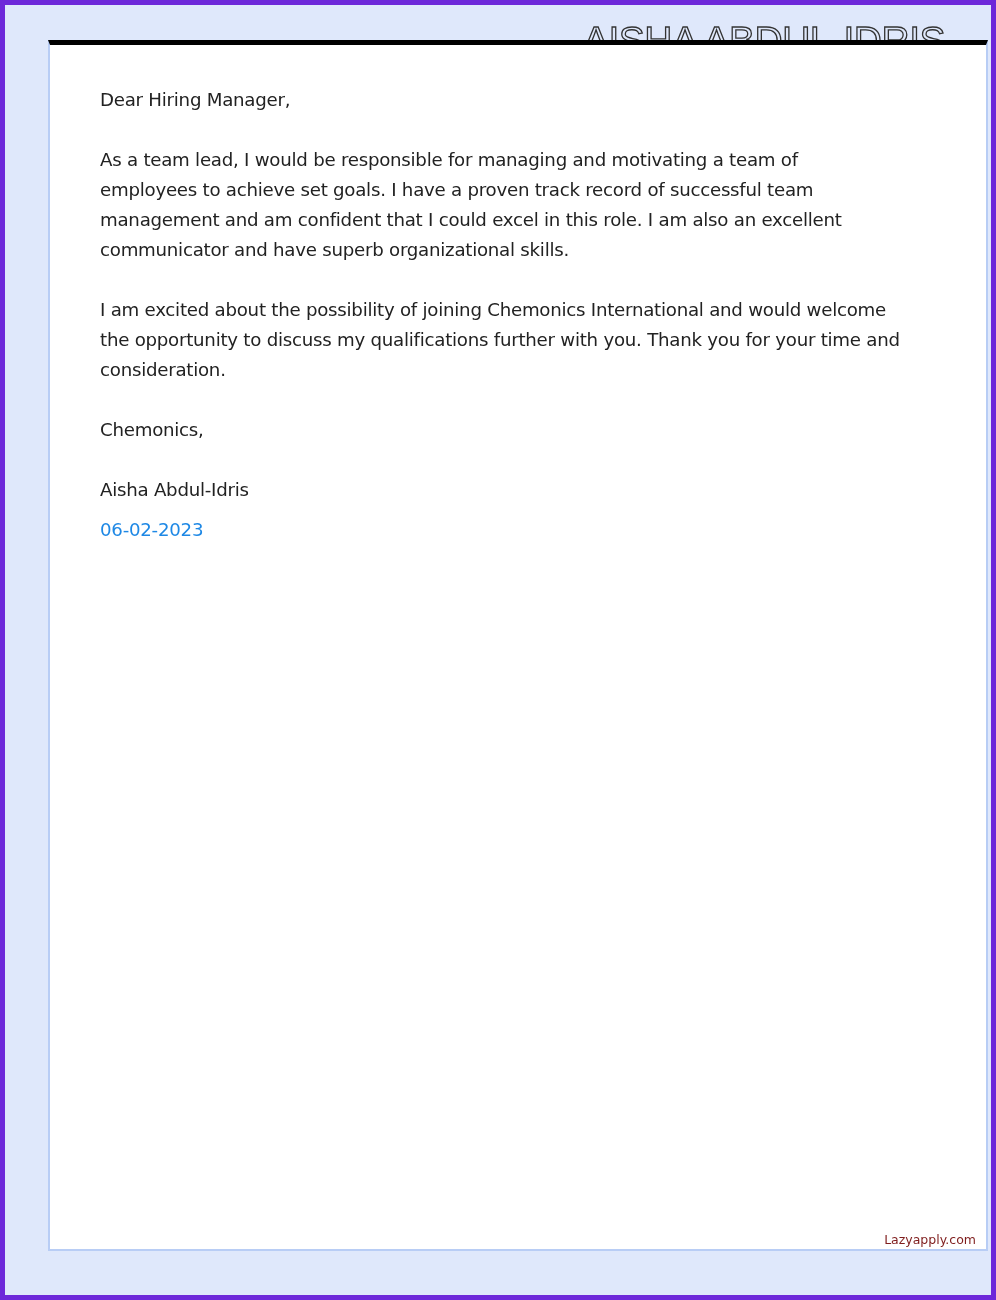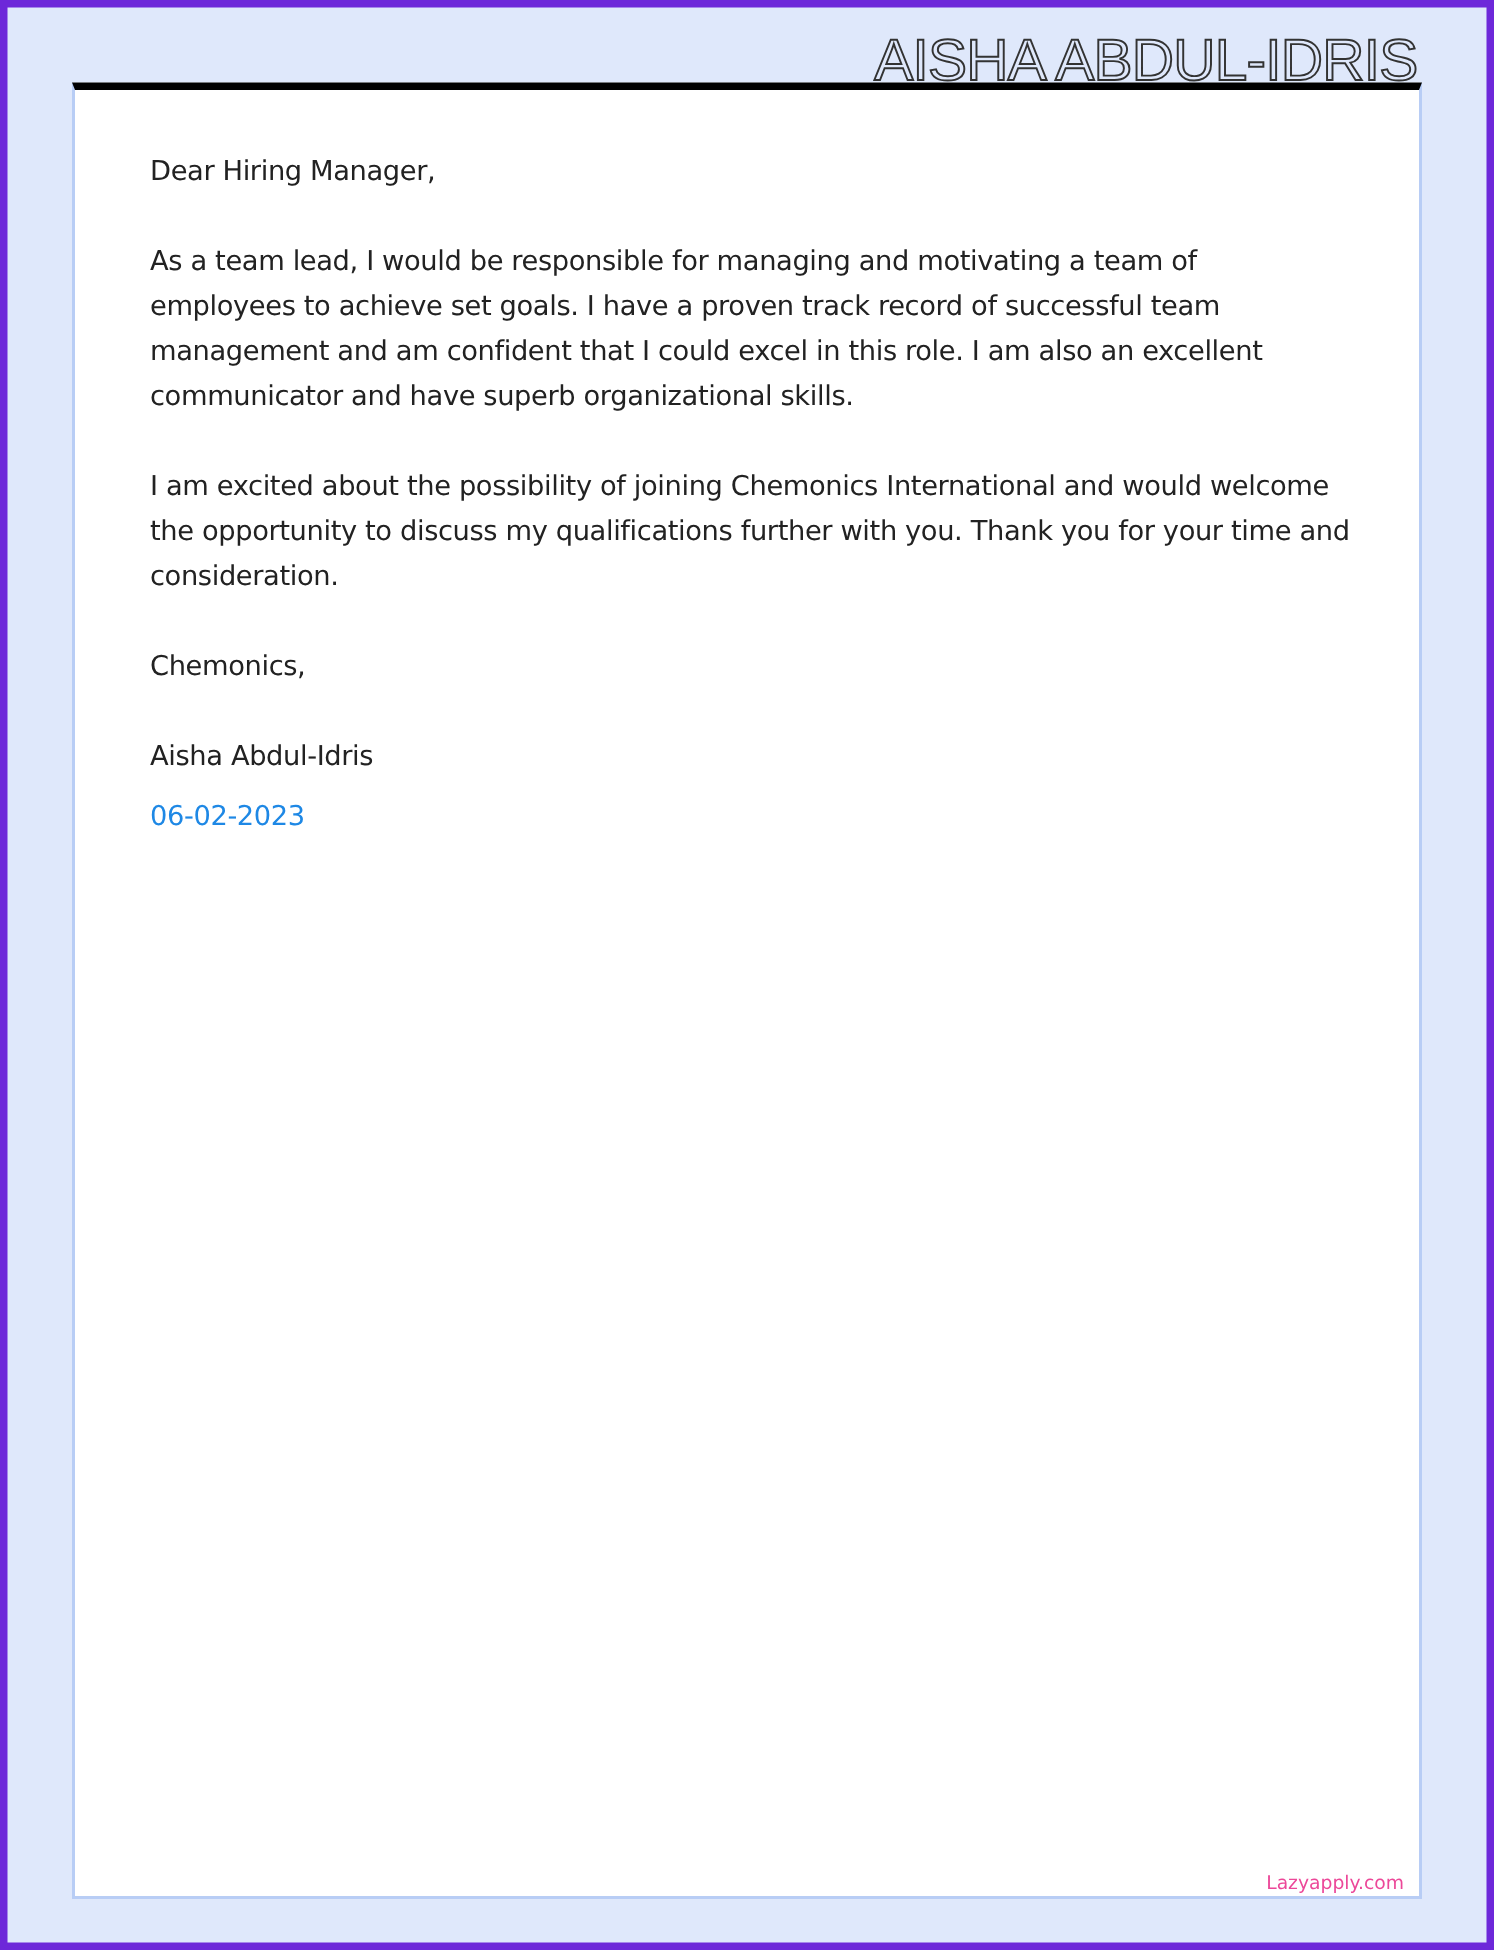--- a/index.html
+++ b/index.html
@@ -16,39 +16,40 @@
     .header-name {
       position: absolute; right: 46px; top: 12px;
       font-family: "Liberation Sans", sans-serif;
       font-size: 39px; letter-spacing: -0.5px;
       color: #dfe8fb;
       -webkit-text-stroke: 1.3px #333;
       line-height: 48px;
       white-space: nowrap;
     }
     .page {
-      position: absolute; left: 43px; top: 50px;
+      position: absolute; left: 43px; top: 35px;
       width: 896px; height: 1204px;
       background: #fff;
       border-top: 5px solid #000;
       border-left: 2px solid #b8cdf5;
       border-right: 2px solid #b8cdf5;
       border-bottom: 2px solid #b8cdf5;
+      padding-left: 40px;
     }
     .letter {
       position: absolute; left: 50px; top: 40px; width: 800px;
       font-size: 18.2px; line-height: 30px; color: #222;
       letter-spacing: -0.25px;
     }
     .letter p { margin: 0 0 30px 0; }
     .letter .signature { margin-bottom: 10px; }
     .date { color: #1e88e5; margin: 0; }
     .footer {
       position: absolute; right: 10px; bottom: 0px;
-      font-size: 12.5px; color: #ec4899; line-height: 18px;
+      font-size: 12.5px; color: #7f1d1d; line-height: 18px;
     }
   </style>
 </head>
 <body>
 
 <div class="frame">
   <div class="header-name">AISHA ABDUL-IDRIS</div>
 
   <div class="page">
     <div class="letter">

